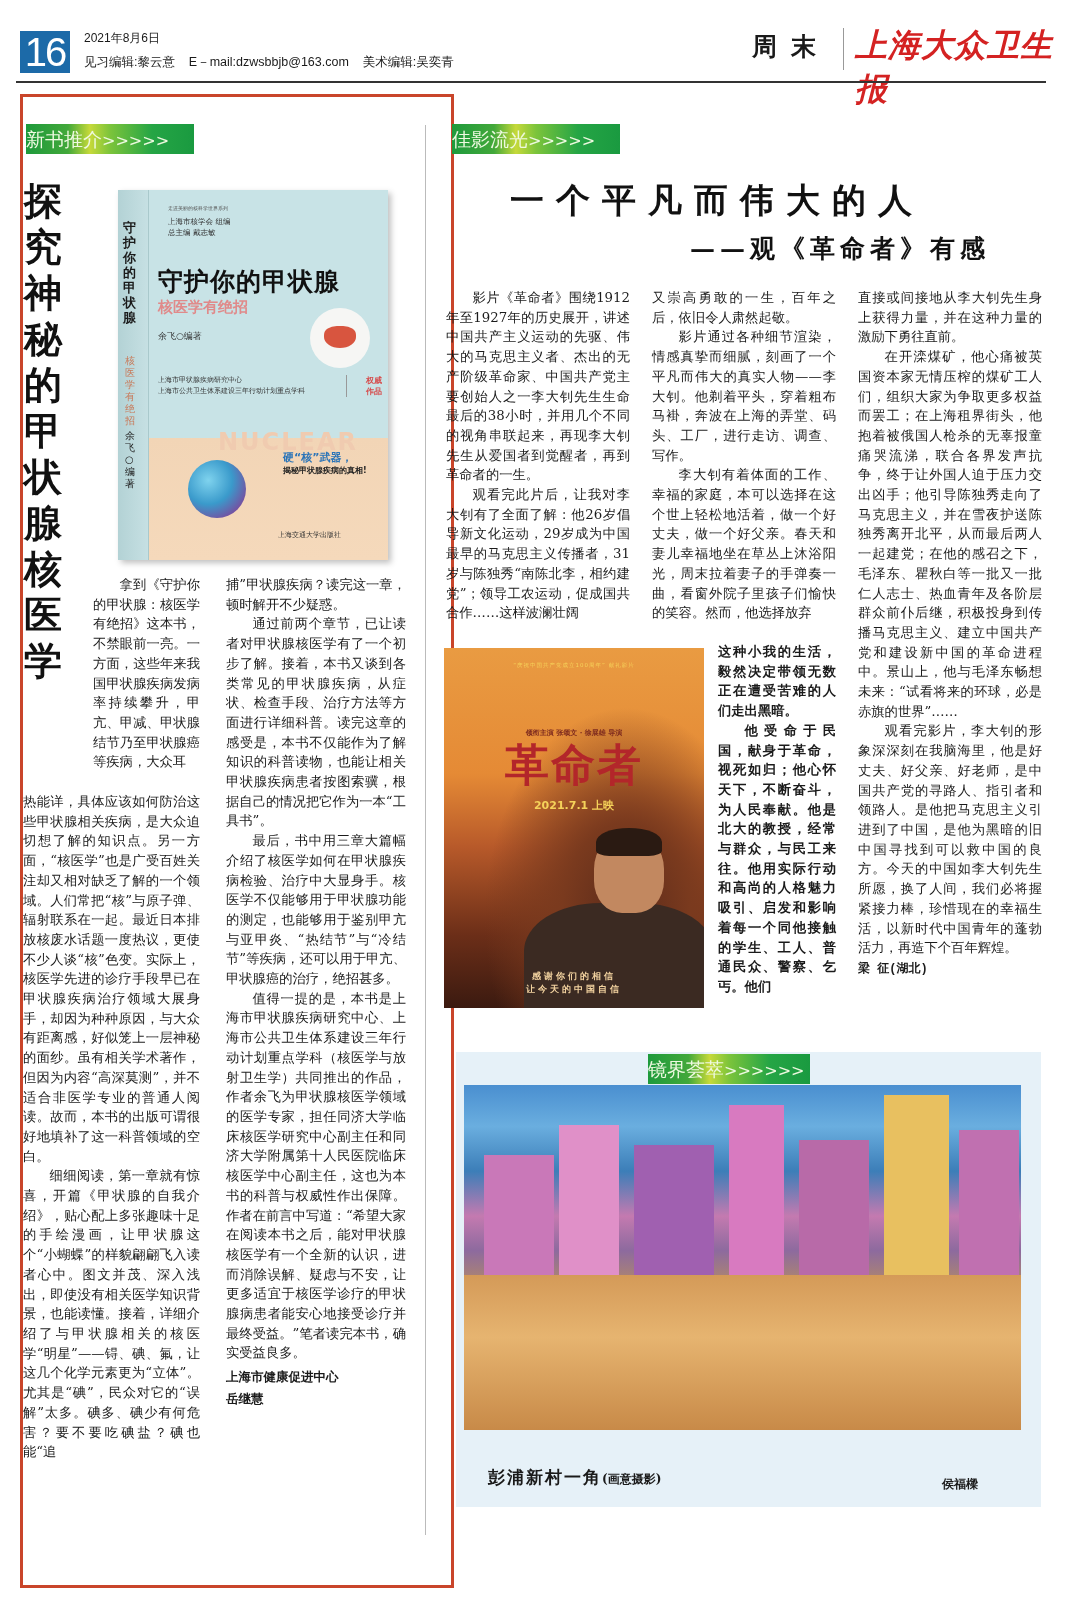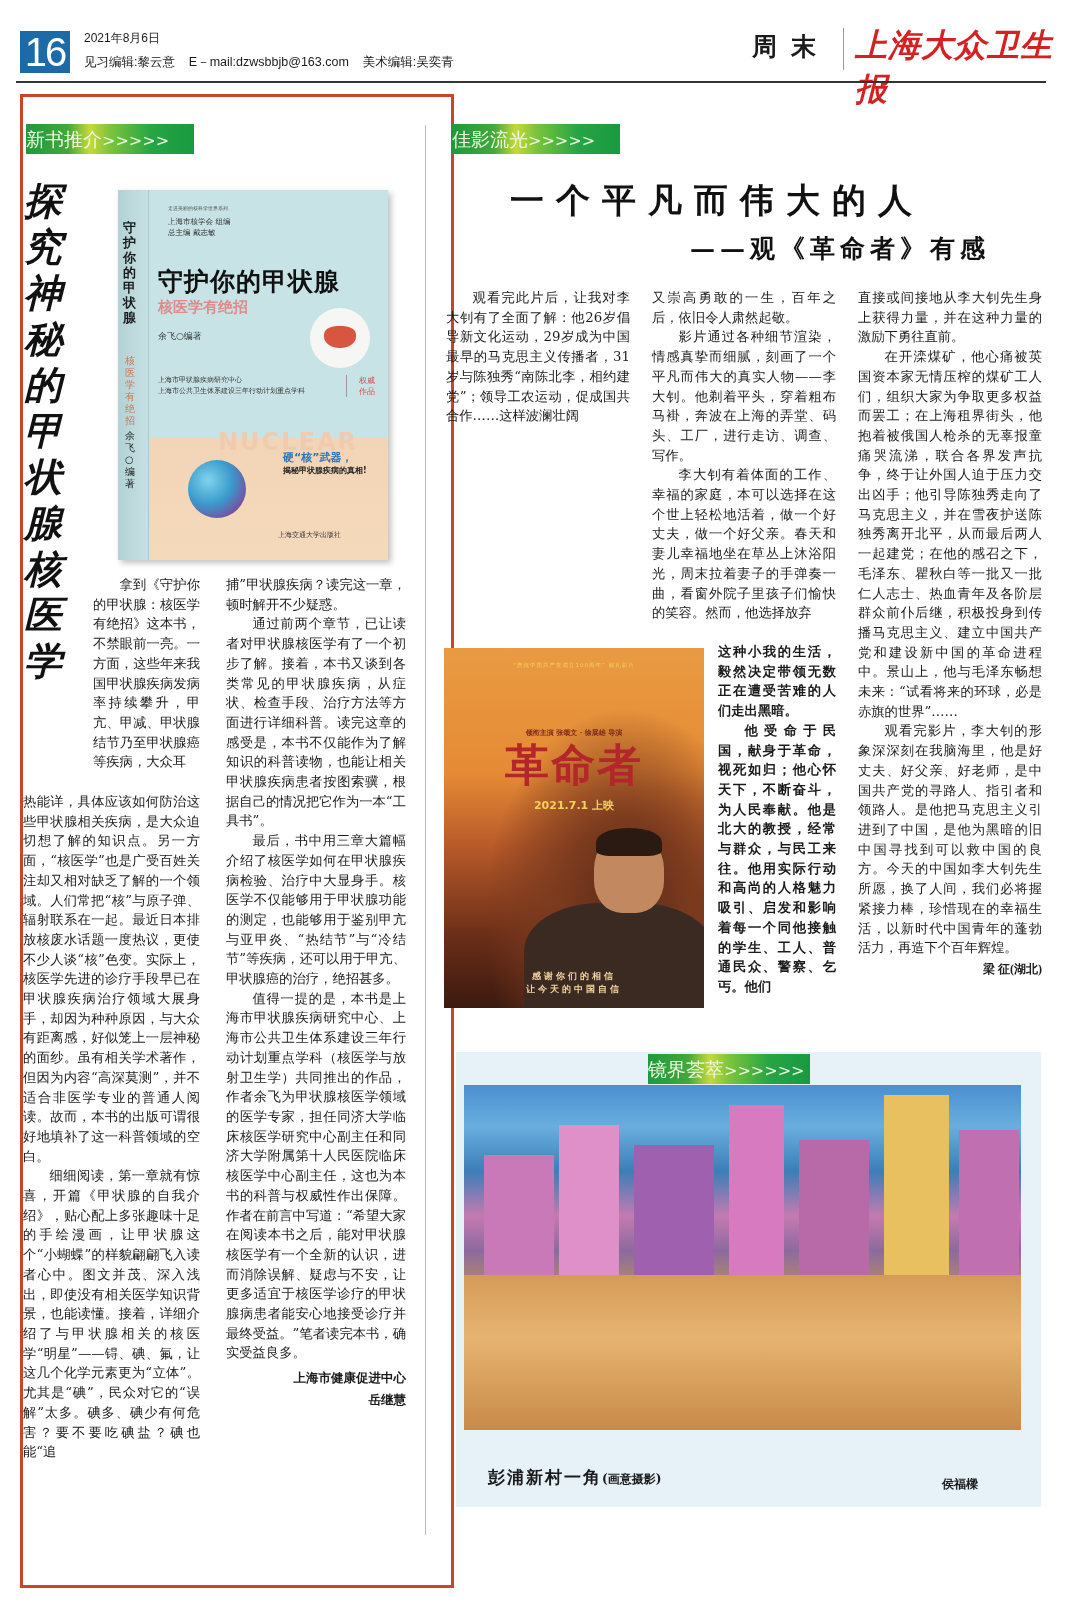--- a/index.html
+++ b/index.html
@@ -14,46 +14,46 @@
   .hdr-logo{left:855px;top:24px;font-size:32px;color:#d42222;font-family:"DejaVu Serif",serif;font-weight:bold;font-style:italic;letter-spacing:1px;}
   .hdr-rule{left:16px;top:81px;width:1030px;height:2px;background:#333;}
   
   .red-frame{left:20px;top:94px;width:434px;height:1494px;border:3px solid #c9452a;box-sizing:border-box;}
   .col-divider{left:425px;top:125px;width:1px;height:1410px;background:#bbb;}
   
   .tag{height:30px;line-height:30px;color:#eef9e0;font-size:19px;padding-left:0;box-sizing:border-box;
        background:linear-gradient(90deg,#1e9a3c 0%,#42a83a 25%,#c6d93a 38%,#7cc43b 50%,#25a545 75%,#1a9a40 100%);}
   .tag .arr{font-size:16px;}
   
-  .vhead{left:24px;top:178px;width:46px;font-size:38px;font-weight:bold;line-height:46px;font-family:"DejaVu Serif",serif;color:#111;font-style:italic;}
+  .vhead{left:24px;top:178px;width:46px;font-size:38px;font-weight:bold;line-height:46px;font-family:"DejaVu Serif",serif;color:#111;}
   
   .book{left:118px;top:190px;width:270px;height:370px;background:linear-gradient(180deg,#c8e3e6 0%,#c8e3e6 67%,#f2d5b6 67%,#f5d9bb 100%);box-shadow:3px 3px 6px rgba(0,0,0,.25);overflow:hidden;}
   .book-spine{left:0;top:0;width:30px;height:370px;background:linear-gradient(90deg,#b3d2d5,#c6e0e3);border-right:1px solid #a9c9cc;}
   .book-spine-t{left:5px;top:30px;width:20px;font-size:13px;line-height:15px;font-weight:bold;color:#1a1a1a;}
   .book-spine-s{left:7px;top:165px;width:16px;font-size:10px;line-height:12px;color:#c87a5a;}
   .book-spine-a{left:7px;top:240px;width:16px;font-size:10px;line-height:12px;color:#222;}
   .book-series{left:50px;top:15px;font-size:5px;color:#555;}
   .book-editor{left:50px;top:26px;font-size:7.5px;color:#333;line-height:11px;}
   .book-title{left:40px;top:75px;font-size:25px;font-weight:bold;color:#111;letter-spacing:1px;}
   .book-sub{left:40px;top:108px;font-size:15px;font-weight:bold;color:#e08a8a;}
   .book-author{left:40px;top:140px;font-size:9px;color:#333;}
   .book-org{left:40px;top:185px;font-size:7px;line-height:11px;color:#333;}
-  .book-badge{left:228px;top:185px;font-size:8px;line-height:11px;color:#d64b4b;font-weight:normal;border-left:1px solid #999;padding-left:12px;}
+  .book-badge{left:228px;top:185px;font-size:8px;line-height:11px;color:#d64b4b;font-weight:bold;border-left:1px solid #999;padding-left:19px;}
   .book-thyroid{left:192px;top:118px;width:60px;height:60px;border-radius:50%;background:#f6f6f4;}
   .book-thyroid::after{content:"";position:absolute;left:14px;top:18px;width:32px;height:22px;background:#d8553f;border-radius:40% 40% 50% 50%;}
   .book-atom{left:70px;top:270px;width:58px;height:58px;border-radius:50%;background:radial-gradient(circle at 35% 35%,#7fd3ee,#3a9acb 45%,#7a4a9e 80%);}
   .book-slogan{left:165px;top:262px;font-size:8px;line-height:12px;font-weight:bold;color:#222;}
   .book-slogan b{color:#2a74b8;font-size:11px;}
   .book-pub{left:160px;top:340px;font-size:7px;color:#333;text-align:center;}
   .book-wm{left:100px;top:238px;font-size:24px;color:#f0cbb0;font-weight:bold;letter-spacing:2px;}
   
   .txt{font-family:"DejaVu Serif","Liberation Serif",serif;font-size:13.3px;line-height:19.7px;text-align:justify;color:#1b1b1b;}
   .txt p{margin:0;text-indent:2em;}
   .txt p.noind{text-indent:0;}
-  .sig{font-family:Liberation Serif, serif;font-size:12.5px;font-weight:bold;text-align:right;line-height:22px;}
+  .sig{font-family:Liberation Mono, monospace;font-size:12.5px;font-weight:bold;text-align:left;line-height:22px;}
   
   .art-title{left:510px;top:178px;font-size:34px;font-family:"DejaVu Serif",serif;font-weight:bold;letter-spacing:12px;color:#111;}
   .art-sub{left:690px;top:232px;font-size:25px;font-family:"DejaVu Serif",serif;font-weight:bold;letter-spacing:5px;color:#111;}
   .poster{left:444px;top:648px;width:260px;height:360px;overflow:hidden;
     background:radial-gradient(ellipse at 70% 75%,#5a2a1a 0%,#7a3a1e 25%,transparent 55%),linear-gradient(180deg,#e99b42 0%,#e58a35 35%,#b85a2a 55%,#6b2e18 80%,#3b1a10 100%);}
   .poster-top{left:0;top:14px;width:260px;text-align:center;font-size:5.5px;color:#f6d25a;letter-spacing:1px;}
   .poster-cast{left:0;top:80px;width:260px;text-align:center;font-size:7px;color:#7d2a1e;font-weight:bold;}
   .poster-title{left:0;top:88px;width:260px;text-align:center;font-size:44px;font-weight:bold;color:#b3262a;letter-spacing:2px;}
   .poster-date{left:0;top:150px;width:260px;text-align:center;font-size:11px;font-weight:bold;color:#f5d25a;}
   .poster-fig{left:150px;top:185px;width:70px;height:80px;border-radius:45% 45% 40% 40%;background:#c28860;}
@@ -133,20 +133,21 @@
   <div class="sig">岳继慧</div>
 </div>
 
 <div class="abs tag" style="left:452px;top:124px;width:168px;">
   <span>佳影流光</span><span class="arr">&gt;&gt;&gt;&gt;&gt;</span>
 </div>
 <div class="abs art-title">一个平凡而伟大的人</div>
 <div class="abs art-sub">——观《革命者》有感</div>
 
 <div class="abs txt" style="left:446px;top:288px;width:184px;">
+  <p>影片《革命者》围绕1912年至1927年的历史展开，讲述中国共产主义运动的先驱、伟大的马克思主义者、杰出的无产阶级革命家、中国共产党主要创始人之一李大钊先生生命最后的38小时，并用几个不同的视角串联起来，再现李大钊先生从爱国者到觉醒者，再到革命者的一生。</p>
   <p>观看完此片后，让我对李大钊有了全面了解：他26岁倡导新文化运动，29岁成为中国最早的马克思主义传播者，31岁与陈独秀“南陈北李，相约建党”；领导工农运动，促成国共合作……这样波澜壮阔</p>
 </div>
 <div class="abs txt" style="left:652px;top:288px;width:184px;">
   <p class="noind">又崇高勇敢的一生，百年之后，依旧令人肃然起敬。</p>
   <p>影片通过各种细节渲染，情感真挚而细腻，刻画了一个平凡而伟大的真实人物——李大钊。他剃着平头，穿着粗布马褂，奔波在上海的弄堂、码头、工厂，进行走访、调查、写作。</p>
   <p>李大钊有着体面的工作、幸福的家庭，本可以选择在这个世上轻松地活着，做一个好丈夫，做一个好父亲。春天和妻儿幸福地坐在草丛上沐浴阳光，周末拉着妻子的手弹奏一曲，看窗外院子里孩子们愉快的笑容。然而，他选择放弃</p>
 </div>
 <div class="abs txt" style="left:718px;top:642px;width:118px;font-weight:bold;">
   <p class="noind">这种小我的生活，毅然决定带领无数正在遭受苦难的人们走出黑暗。</p>
   <p>他受命于民国，献身于革命，视死如归；他心怀天下，不断奋斗，为人民奉献。他是北大的教授，经常与群众，与民工来往。他用实际行动和高尚的人格魅力吸引、启发和影响着每一个同他接触的学生、工人、普通民众、警察、乞丐。他们</p>

